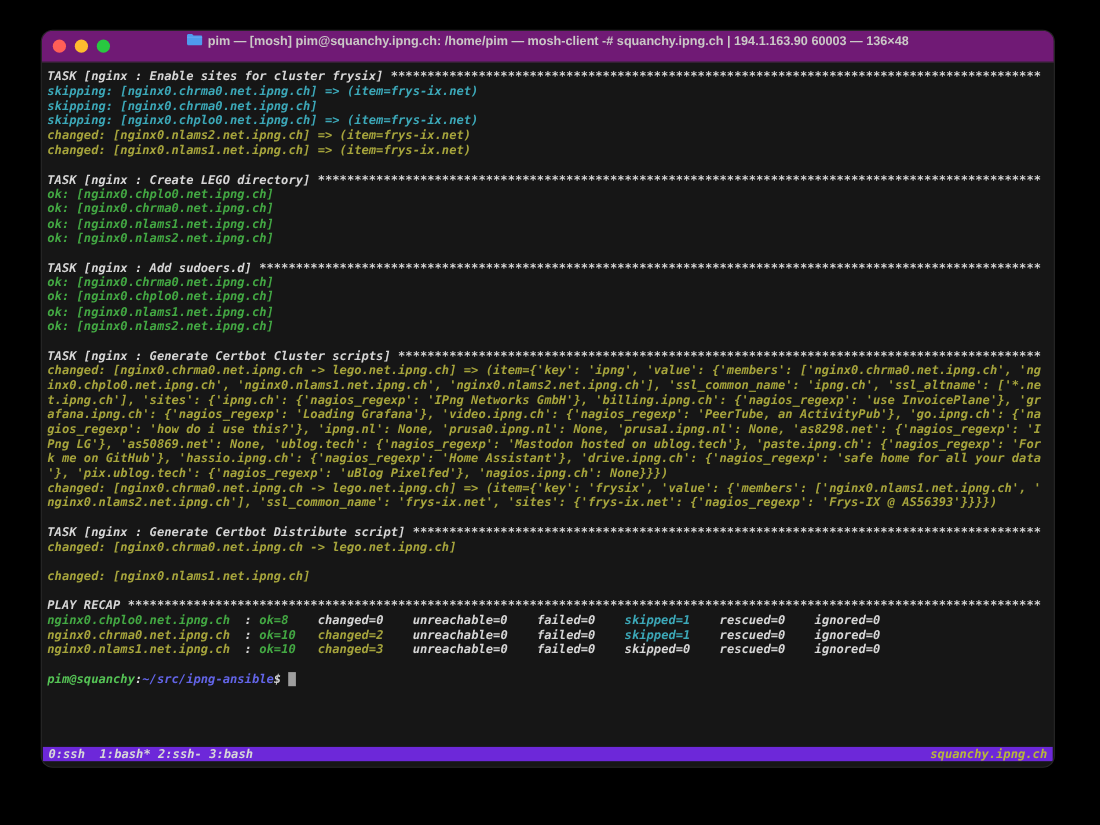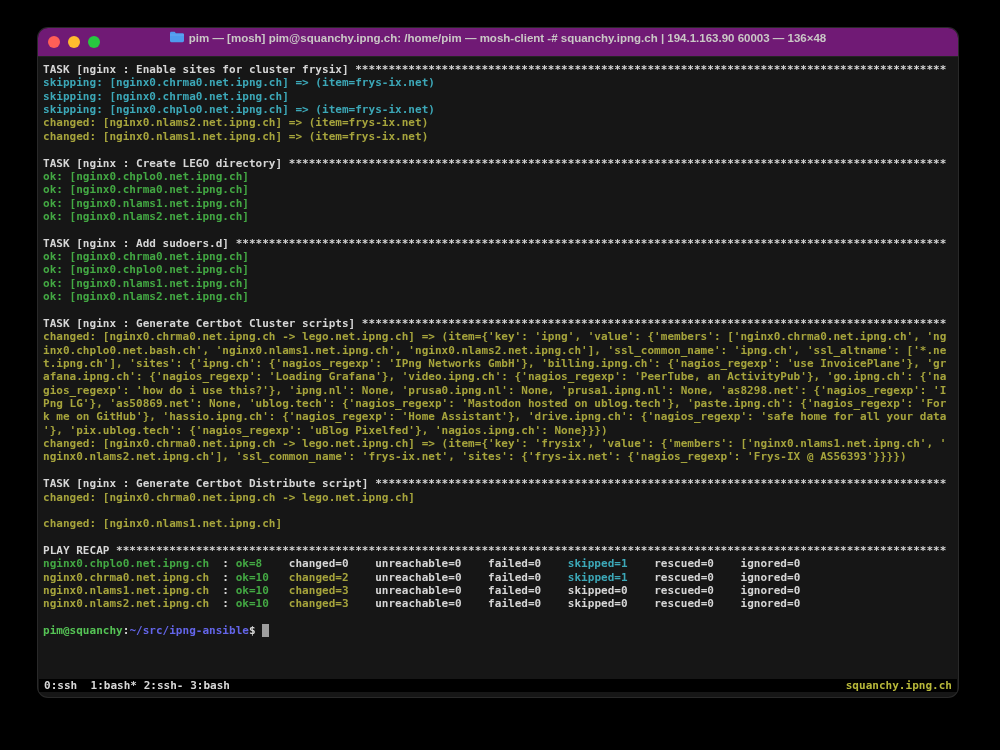--- a/index.html
+++ b/index.html
@@ -21,32 +21,32 @@
   .title-wrap{display:flex;align-items:center;gap:5px;max-width:820px;}
   .proxy-icon{display:inline-block;flex:0 0 auto;margin-top:1px;}
   .title-text{
     font-family:"Liberation Sans",sans-serif;font-size:11.5px;font-weight:600;color:#cac8c6;
     white-space:nowrap;overflow:hidden;text-overflow:ellipsis;
   }
   .term{
     position:absolute;left:0;right:0;top:28px;bottom:0;
     padding:7px 5px 0 5px;
     font-family:"DejaVu Sans Mono",monospace;font-size:11px;line-height:13.37px;font-weight:bold;
-    letter-spacing:0.02px;color:#d6d6d6;overflow:hidden;
+    letter-spacing:0.02px;color:#d6d6d6;overflow:hidden;font-style:italic;
   }
   .t-line{white-space:pre;height:13.37px;overflow:hidden;}
   .sg-d{color:#d6d6d6;}
   .sg-c{color:#3ca8b8;}
   .sg-y{color:#a6a43c;}
   .sg-g{color:#43a843;}
   .sg-bg{color:#55c355;}
   .sg-bl{color:#6365e8;}
   .sg-cur{background:#9e9e9e;color:#9e9e9e;}
   .statusbar{
-    position:absolute;left:1px;right:1px;bottom:5px;height:13px;background:#000000;
+    position:absolute;left:1px;right:1px;bottom:5px;height:13px;background:#6d28d9;
     display:flex;justify-content:space-between;align-items:center;padding:0 5px;
     font-family:"DejaVu Sans Mono",monospace;font-size:11px;line-height:13px;font-weight:bold;
     white-space:pre;overflow:hidden;
   }
   .statusbar .left{color:#d8d8d8;}
   .statusbar .right{color:#b8b83a;}
 </style>
 </head>
 <body>
 
@@ -85,40 +85,39 @@
           <div class="t-line"><span class="sg-g">ok: [nginx0.nlams2.net.ipng.ch]</span></div>
           <div class="t-line">&nbsp;</div>
           <div class="t-line"><span class="sg-d">TASK [nginx : Add sudoers.d] ***********************************************************************************************************</span></div>
           <div class="t-line"><span class="sg-g">ok: [nginx0.chrma0.net.ipng.ch]</span></div>
           <div class="t-line"><span class="sg-g">ok: [nginx0.chplo0.net.ipng.ch]</span></div>
           <div class="t-line"><span class="sg-g">ok: [nginx0.nlams1.net.ipng.ch]</span></div>
           <div class="t-line"><span class="sg-g">ok: [nginx0.nlams2.net.ipng.ch]</span></div>
           <div class="t-line">&nbsp;</div>
           <div class="t-line"><span class="sg-d">TASK [nginx : Generate Certbot Cluster scripts] ****************************************************************************************</span></div>
           <div class="t-line"><span class="sg-y">changed: [nginx0.chrma0.net.ipng.ch -&gt; lego.net.ipng.ch] =&gt; (item={'key': 'ipng', 'value': {'members': ['nginx0.chrma0.net.ipng.ch', 'ng</span></div>
-          <div class="t-line"><span class="sg-y">inx0.chplo0.net.bash.ch', 'nginx0.nlams1.net.ipng.ch', 'nginx0.nlams2.net.ipng.ch'], 'ssl_common_name': 'ipng.ch', 'ssl_altname': ['*.ne</span></div>
+          <div class="t-line"><span class="sg-y">inx0.chplo0.net.ipng.ch', 'nginx0.nlams1.net.ipng.ch', 'nginx0.nlams2.net.ipng.ch'], 'ssl_common_name': 'ipng.ch', 'ssl_altname': ['*.ne</span></div>
           <div class="t-line"><span class="sg-y">t.ipng.ch'], 'sites': {'ipng.ch': {'nagios_regexp': 'IPng Networks GmbH'}, 'billing.ipng.ch': {'nagios_regexp': 'use InvoicePlane'}, 'gr</span></div>
           <div class="t-line"><span class="sg-y">afana.ipng.ch': {'nagios_regexp': 'Loading Grafana'}, 'video.ipng.ch': {'nagios_regexp': 'PeerTube, an ActivityPub'}, 'go.ipng.ch': {'na</span></div>
           <div class="t-line"><span class="sg-y">gios_regexp': 'how do i use this?'}, 'ipng.nl': None, 'prusa0.ipng.nl': None, 'prusa1.ipng.nl': None, 'as8298.net': {'nagios_regexp': 'I</span></div>
           <div class="t-line"><span class="sg-y">Png LG'}, 'as50869.net': None, 'ublog.tech': {'nagios_regexp': 'Mastodon hosted on ublog.tech'}, 'paste.ipng.ch': {'nagios_regexp': 'For</span></div>
           <div class="t-line"><span class="sg-y">k me on GitHub'}, 'hassio.ipng.ch': {'nagios_regexp': 'Home Assistant'}, 'drive.ipng.ch': {'nagios_regexp': 'safe home for all your data</span></div>
           <div class="t-line"><span class="sg-y">'}, 'pix.ublog.tech': {'nagios_regexp': 'uBlog Pixelfed'}, 'nagios.ipng.ch': None}}})</span></div>
           <div class="t-line"><span class="sg-y">changed: [nginx0.chrma0.net.ipng.ch -&gt; lego.net.ipng.ch] =&gt; (item={'key': 'frysix', 'value': {'members': ['nginx0.nlams1.net.ipng.ch', '</span></div>
           <div class="t-line"><span class="sg-y">nginx0.nlams2.net.ipng.ch'], 'ssl_common_name': 'frys-ix.net', 'sites': {'frys-ix.net': {'nagios_regexp': 'Frys-IX @ AS56393'}}}})</span></div>
           <div class="t-line">&nbsp;</div>
           <div class="t-line"><span class="sg-d">TASK [nginx : Generate Certbot Distribute script] **************************************************************************************</span></div>
           <div class="t-line"><span class="sg-y">changed: [nginx0.chrma0.net.ipng.ch -&gt; lego.net.ipng.ch]</span></div>
           <div class="t-line">&nbsp;</div>
           <div class="t-line"><span class="sg-y">changed: [nginx0.nlams1.net.ipng.ch]</span></div>
           <div class="t-line">&nbsp;</div>
           <div class="t-line"><span class="sg-d">PLAY RECAP *****************************************************************************************************************************</span></div>
           <div class="t-line"><span class="sg-g">nginx0.chplo0.net.ipng.ch</span><span class="sg-d">  : </span><span class="sg-g">ok=8</span><span class="sg-d">    changed=0    unreachable=0    failed=0    </span><span class="sg-c">skipped=1</span><span class="sg-d">    rescued=0    ignored=0</span></div>
           <div class="t-line"><span class="sg-y">nginx0.chrma0.net.ipng.ch</span><span class="sg-d">  : </span><span class="sg-g">ok=10</span><span class="sg-d">   </span><span class="sg-y">changed=2</span><span class="sg-d">    unreachable=0    failed=0    </span><span class="sg-c">skipped=1</span><span class="sg-d">    rescued=0    ignored=0</span></div>
           <div class="t-line"><span class="sg-y">nginx0.nlams1.net.ipng.ch</span><span class="sg-d">  : </span><span class="sg-g">ok=10</span><span class="sg-d">   </span><span class="sg-y">changed=3</span><span class="sg-d">    unreachable=0    failed=0    skipped=0    rescued=0    ignored=0</span></div>
-          <div class="t-line"><span class="sg-y">nginx0.nlams2.net.ipng.ch</span><span class="sg-d">  : </span><span class="sg-g">ok=10</span><span class="sg-d">   </span><span class="sg-y">changed=3</span><span class="sg-d">    unreachable=0    failed=0    skipped=0    rescued=0    ignored=0</span></div>
           <div class="t-line">&nbsp;</div>
           <div class="t-line"><span class="sg-bg">pim@squanchy</span><span class="sg-d">:</span><span class="sg-bl">~/src/ipng-ansible</span><span class="sg-d">$ </span><span class="sg-cur"> </span></div>
         </div>
       <div class="statusbar">
         <span class="left">0:ssh  1:bash* 2:ssh- 3:bash</span>
         <span class="right">squanchy.ipng.ch</span>
       </div>
     </div>
   </div>
 </div>

